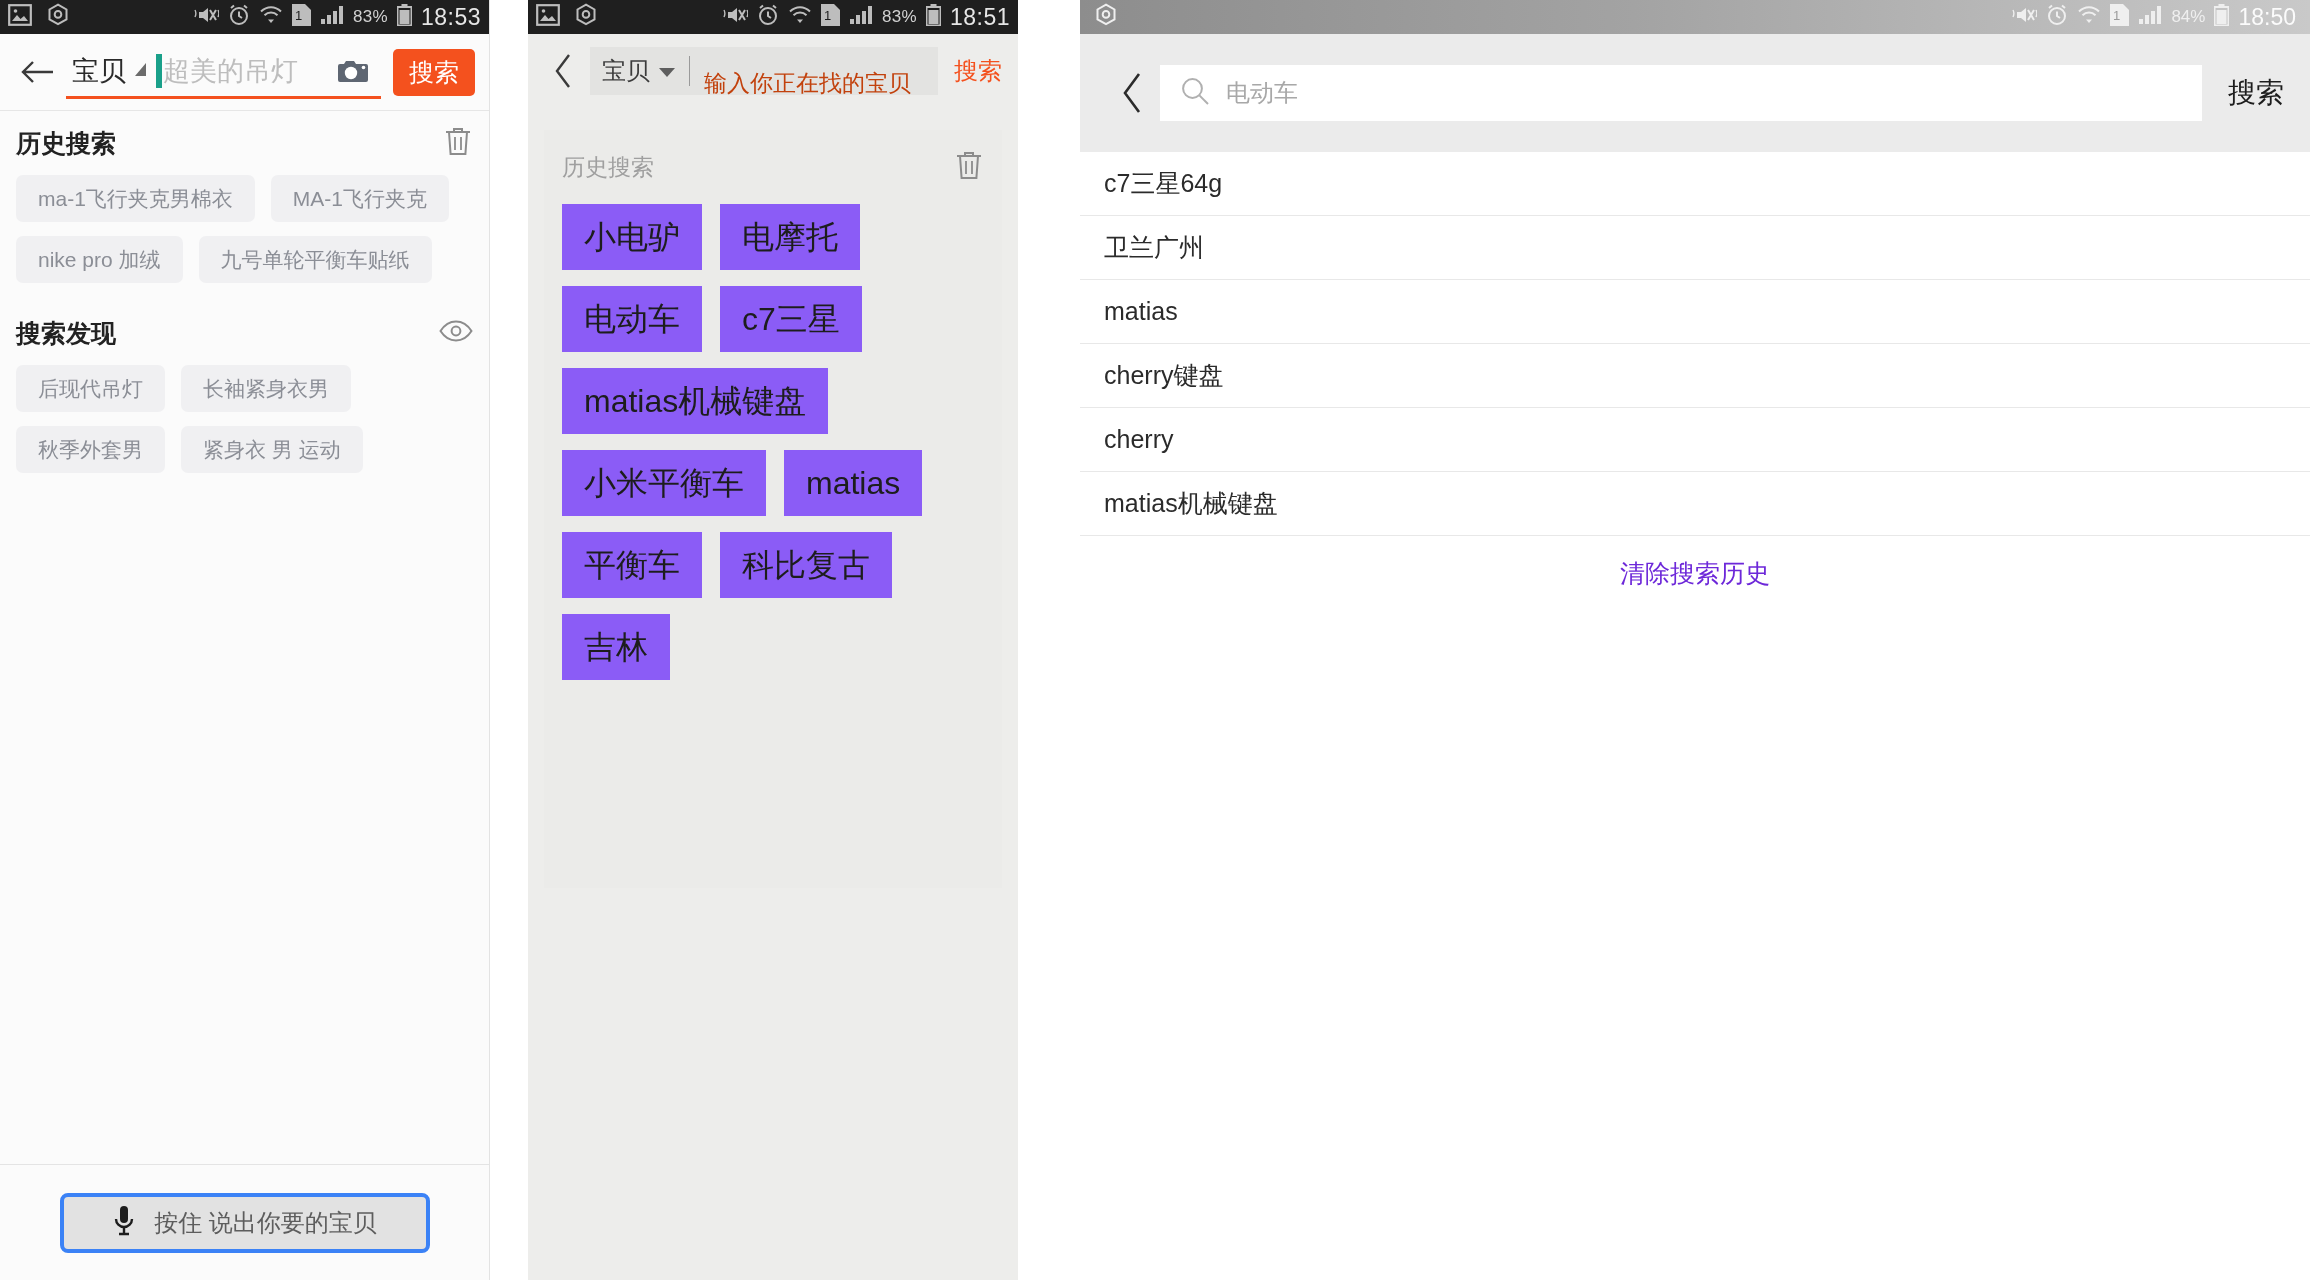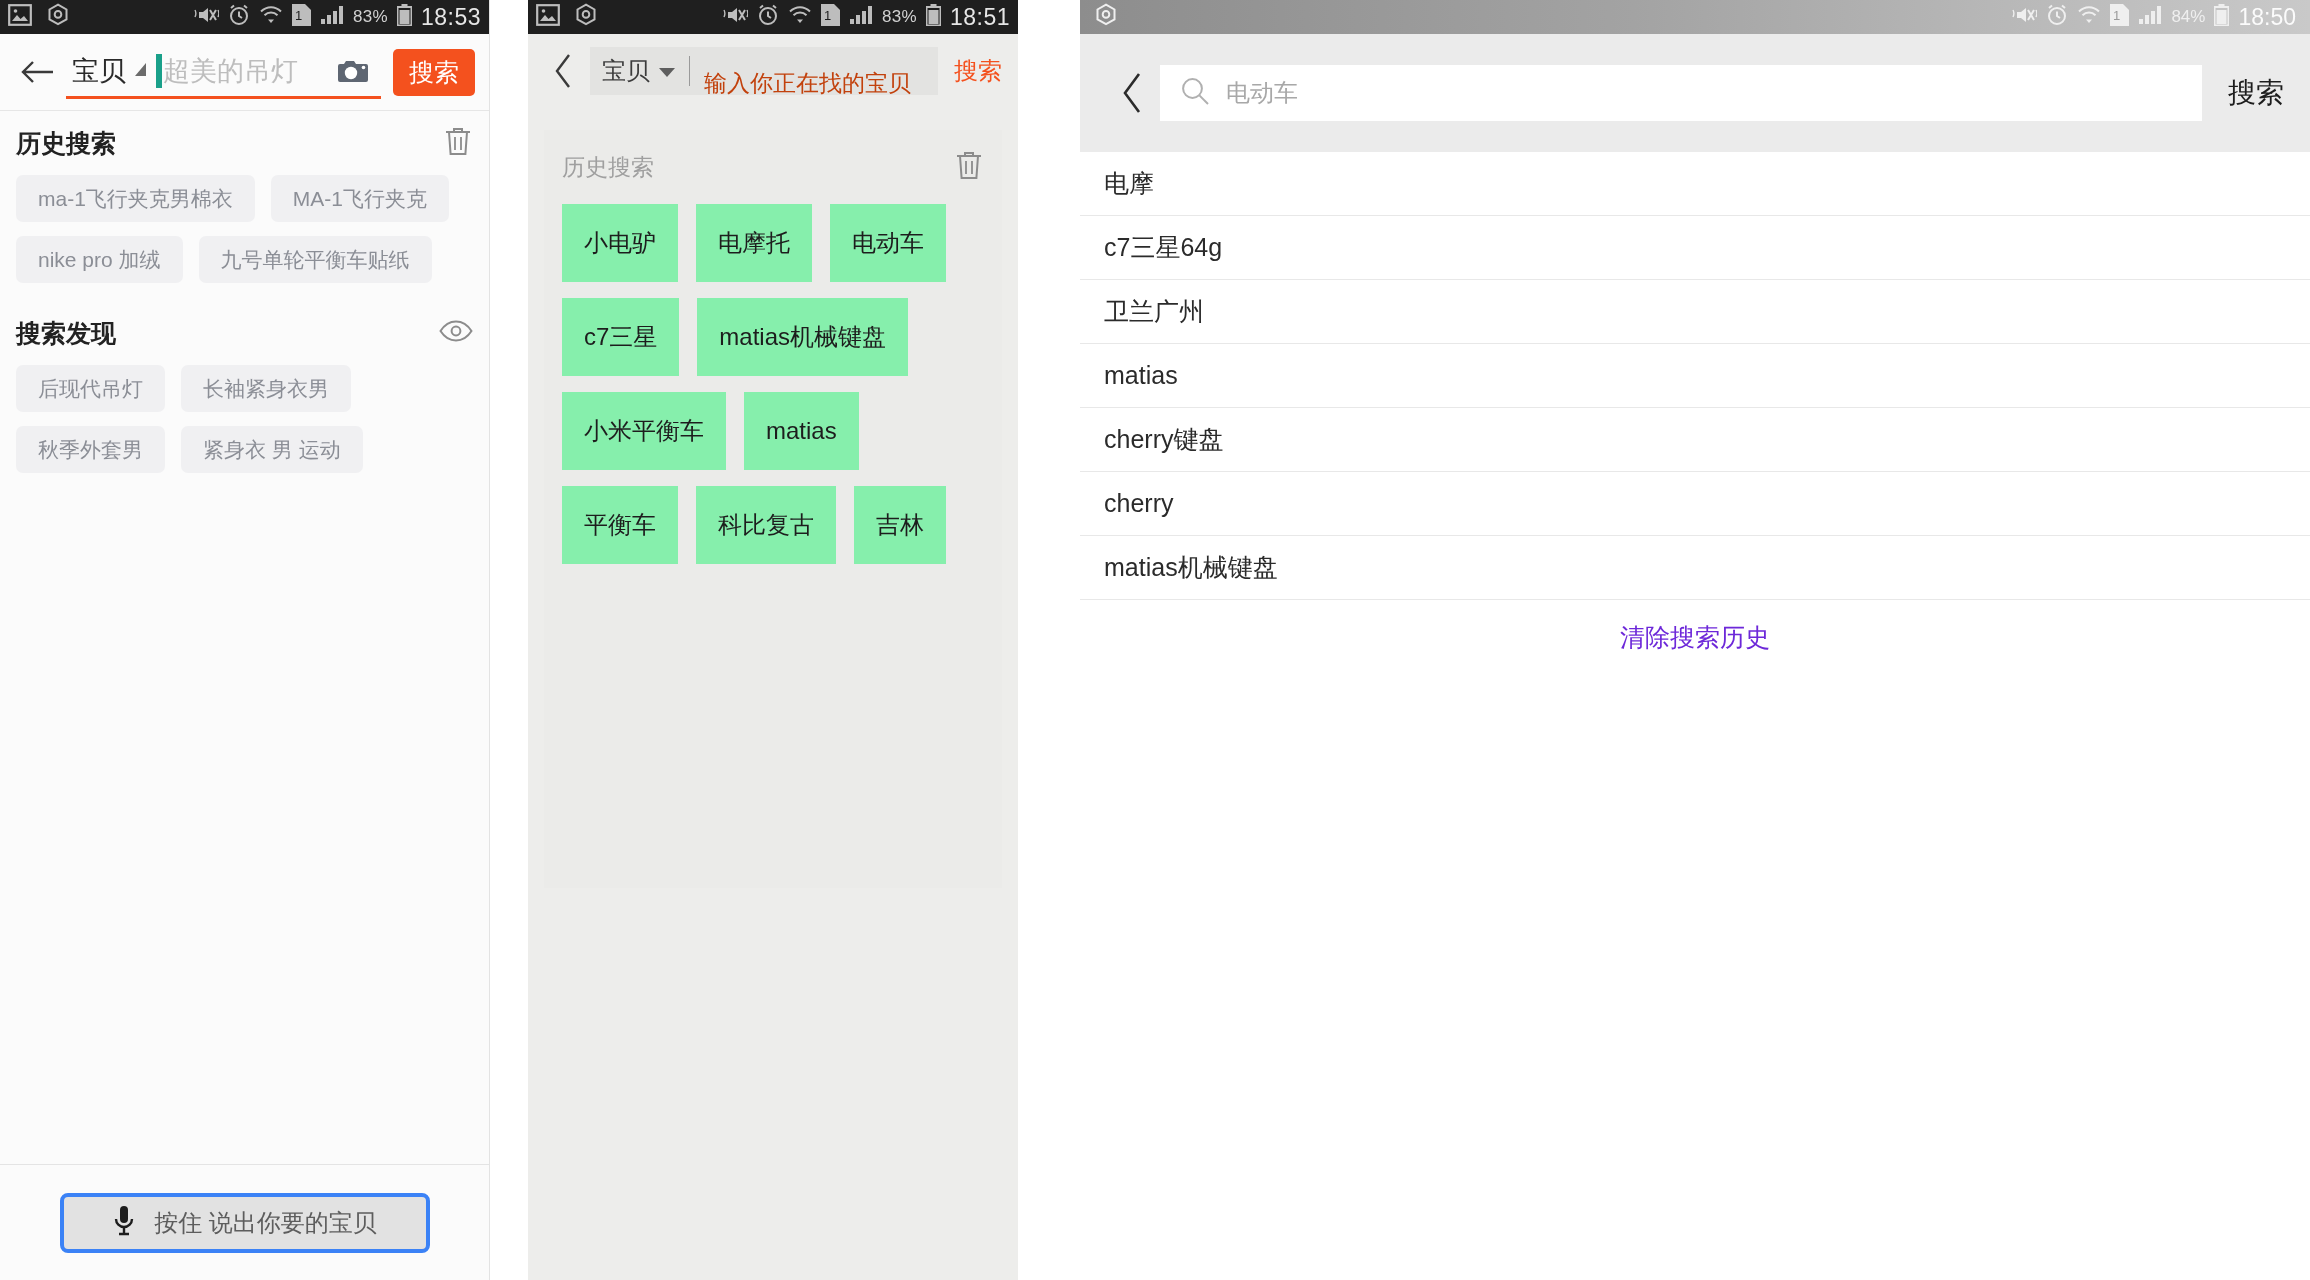--- a/index.html
+++ b/index.html
@@ -65,22 +65,22 @@
   .p2-cat { font-size:24px; color:#3b3b3b; }
   .p2-caret { width:0;height:0;border-left:8px solid transparent;border-right:8px solid transparent;
               border-top:9px solid #5e5e5e; margin: 3px 0 0 9px; }
   .p2-sep { width:1px; height:30px; background:#9a9a9a; margin: 0 14px; }
   .p2-ph { font-size:23px; color:#c2410c;margin-top:24px; }
   .p2-search { font-size:24px; color:#f4511e; margin-left: 16px; white-space:nowrap; }
   .p2-card { margin: 22px 16px 0 16px; background:#ebebe9; min-height: 758px; padding: 0 18px; }
   .p2-head { display:flex; align-items:center; height:74px; }
   .p2-head-title { font-size:23px; color:#9f9f9f; }
   .p2-chips { display:flex; flex-wrap:wrap; gap: 16px 18px; padding-bottom: 20px;}
-  .p2-chip { background:#86efac; color:#1d1d1d; font-size:24px; line-height:1;
-             padding: 27px 22px; white-space:nowrap; }
+  .p2-chip { background:#8b5cf6; color:#1d1d1d; font-size:32px; line-height:1;
+             padding: 17px 22px; white-space:nowrap; }
 
   
   .p3 { flex:1; height:1280px; background:#ffffff; position:relative; }
   .p3-statusbar { height: 34px; background: linear-gradient(to right,#8d8d8d 0%,#a3a3a3 45%,#c9c9c9 100%);
                   display:flex; align-items:center; padding: 0 14px; }
   .p3-sb-txt { color:#efefef; font-size:17px; }
   .p3-sb-time { color:#fbfbfb; font-size:23px; }
   .p3-bar { height: 118px; background:#ebebeb; display:flex; align-items:center; padding: 0 26px; }
   .p3-back { width: 54px; display:flex; align-items:center; justify-content:center; }
   .p3-field { flex:1; height: 56px; background:#ffffff; display:flex; align-items:center;
@@ -419,21 +419,20 @@
               <circle cx="12.5" cy="12.5" r="9.4" fill="none" stroke="#b0b0b0" stroke-width="2"></circle>
               <path d="M19.4 19.4L28 28" stroke="#b0b0b0" stroke-width="2"></path>
             </svg>
         </span>
         <span class="p3-ph">电动车</span>
       </div>
       <div class="p3-search">搜索</div>
     </div>
 
     <div class="p3-list">
-      <div class="p3-item">电摩</div>
       <div class="p3-item">c7三星64g</div>
       <div class="p3-item">卫兰广州</div>
       <div class="p3-item">matias</div>
       <div class="p3-item">cherry键盘</div>
       <div class="p3-item">cherry</div>
       <div class="p3-item">matias机械键盘</div>
       <div class="p3-clear">清除搜索历史</div>
     </div>
   </div>
 

